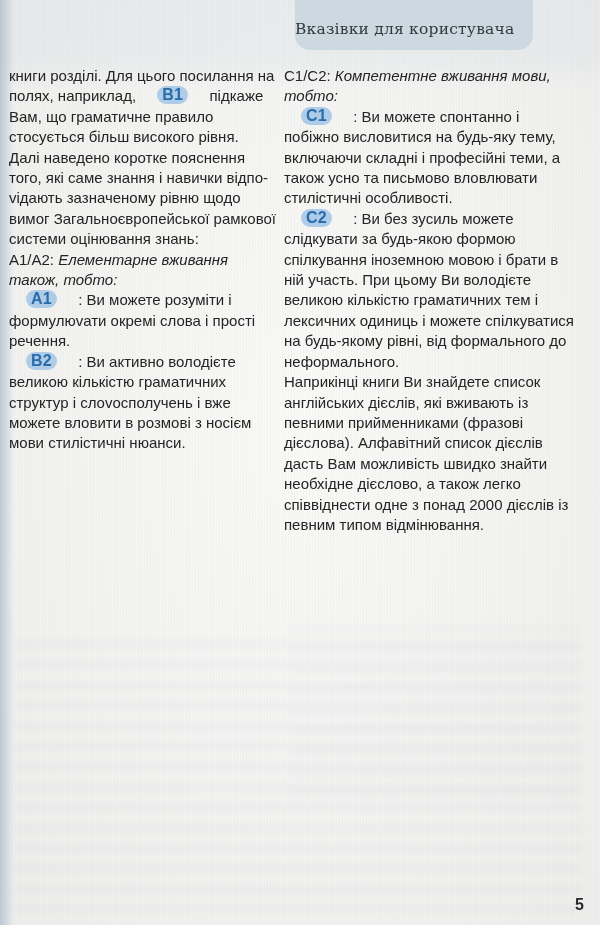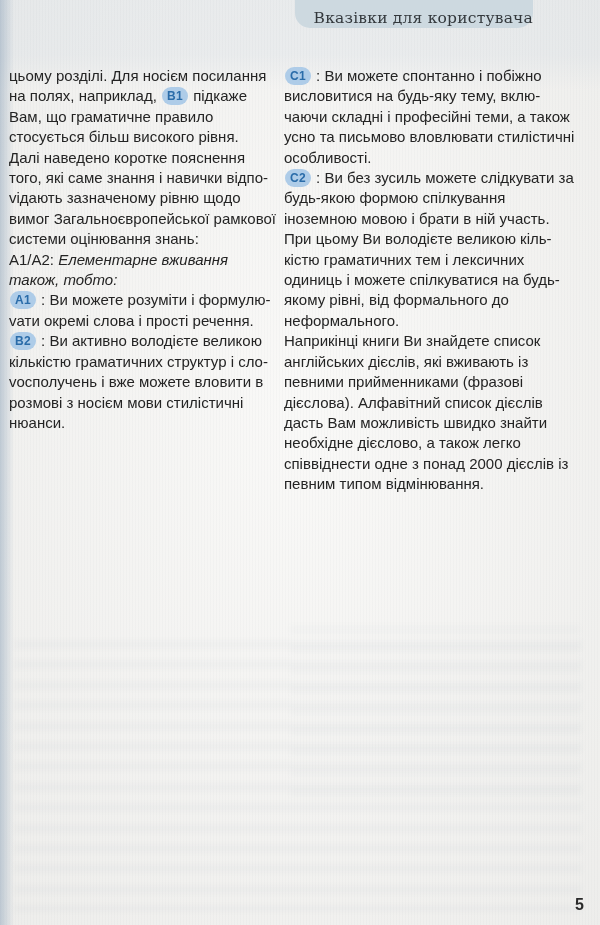--- a/index.html
+++ b/index.html
@@ -20,25 +20,25 @@
       radial-gradient(ellipse at 50% 45%, rgba(255,255,255,0.5), rgba(190,195,200,0.12));
     pointer-events: none;
   }
   
   .page-edge {
     position: absolute; left: 0; top: 0; bottom: 0; width: 14px;
     background: linear-gradient(90deg, rgba(150,170,190,0.55), rgba(244,243,240,0));
   }
   .header-tab {
     position: absolute; left: 295px; top: 0;
-    width: 238px; height: 28px;
+    width: 238px; height: 50px;
     box-sizing: border-box;
     background: #cdd9e0;
     border-radius: 0 0 15px 15px;
-    display: flex; align-items: center; justify-content: flex-end;
+    display: flex; align-items: center; justify-content: flex-start;
     padding-top: 7px;
   }
   .header-tab span {
     font-family: "DejaVu Serif", serif;
     font-size: 15.5px;
     color: #33383c;
     letter-spacing: 0.2px;
   }
   .col {
     position: absolute; top: 66px;
@@ -56,27 +56,27 @@
     line-height: 20.4px;
     margin: 15px 0 17px 0;
     color: #1d1d1d;
   }
   .it { font-style: italic; }
   .badge {
     display: inline-block;
     background: #aecce8;
     color: #2a6ca9;
     font-weight: bold;
-    font-size: 12px;
+    font-size: 16px;
     line-height: 14px;
     padding: 2px 5px 2px;
     border-radius: 10px;
     letter-spacing: 0.3px;
     vertical-align: 1px;
-    margin: 0 1px;
+    margin: 0 17px;
   }
   .page-num {
     position: absolute; top: 896px; right: 16px;
     font-weight: bold; font-size: 16px; color: #2a2a2a;
   }
   
   .bleed-through {
     position: absolute; left: 14px; right: 18px; top: 640px; height: 272px;
     background: repeating-linear-gradient(180deg,
       rgba(135,150,165,0.12) 0 9px,
@@ -93,27 +93,28 @@
 <body>
 
 <div class="paper-texture"></div>
 <div class="page-edge"></div>
 
 <div class="header-tab">
   <span>Вказівки для користувача</span>
 </div>
 
 <div class="col col-left">
-    <div class="para"><span>цьому розділі. Для носієм посилання на полях, наприклад, </span><span class="badge">B1</span><span> підкаже Вам, що граматичне правило стосується більш високого рівня.</span></div>
+    <div class="para"><span>книги розділі. Для цього посилання на полях, наприклад, </span><span class="badge">B1</span><span> підкаже Вам, що граматичне правило стосується більш високого рівня.</span></div>
     <div class="para"><span>Далі наведено коротке пояснення того, які саме знання і навички відпо­vідають зазначеному рівню щодо вимог Загальноєвропейської рамкової системи оцінювання знань:</span></div>
     <div class="para"><span>A1/A2: </span><span class="it">Елементарне вживання також, тобто:</span></div>
     <div class="para"><span class="badge">A1</span><span> : Ви можете розуміти і формулю­vати окремі слова і прості речення.</span></div>
     <div class="para"><span class="badge">B2</span><span> : Ви активно володієте великою кількістю граматичних структур і сло­vосполучень і вже можете вловити в розмові з носієм мови стилістичні нюанси.</span></div>
   </div>
 <div class="col col-right">
+    <div class="para"><span>C1/C2: </span><span class="it">Компетентне вживання мови, тобто:</span></div>
     <div class="para"><span class="badge">C1</span><span> : Ви можете спонтанно і побіжно висловитися на будь-яку тему, вклю­чаючи складні і професійні теми, а також усно та письмово вловлювати стилістичні особливості.</span></div>
     <div class="para"><span class="badge">C2</span><span> : Ви без зусиль можете слідкувати за будь-якою формою спілкування іноземною мовою і брати в ній участь. При цьому Ви володієте великою кіль­кістю граматичних тем і лексичних одиниць і можете спілкуватися на будь-якому рівні, від формального до неформального.</span></div>
     <div class="para"><span>Наприкінці книги Ви знайдете список англійських дієслів, які вживають із певними прийменниками (фразові дієслова). Алфавітний список дієслів дасть Вам можливість швидко знайти необхідне дієслово, а також легко співвіднести одне з понад 2000 дієс­лів із певним типом відмінювання.</span></div>
   </div>
 
 <div class="bleed-through upper"></div>
 <div class="bleed-through"></div>
 
 <div class="page-num">5</div>
 

